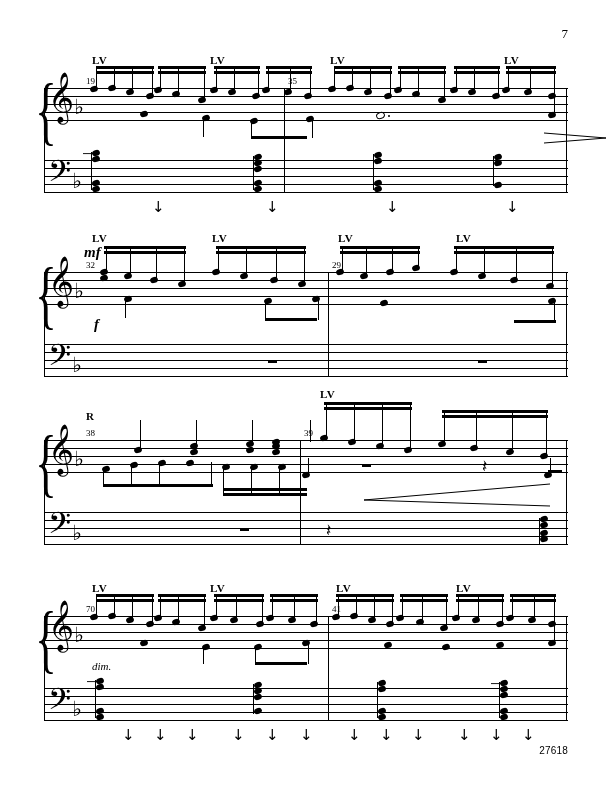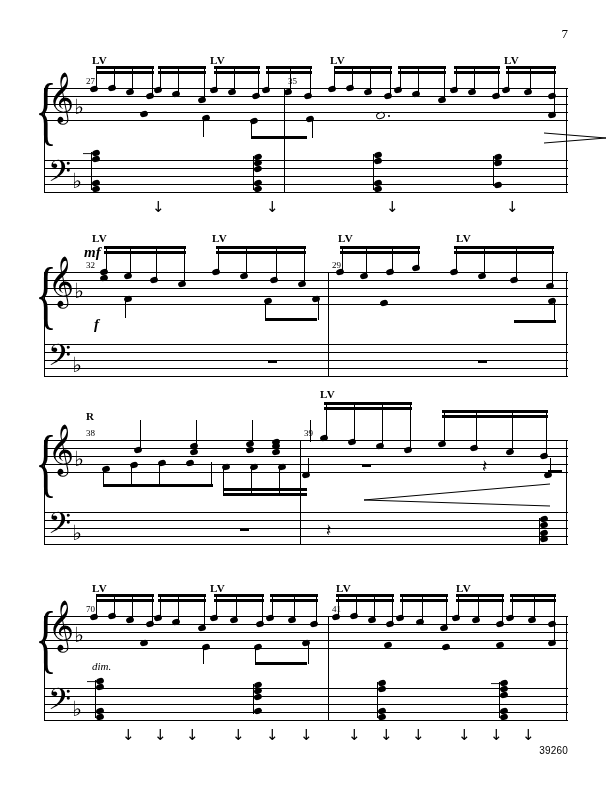--- a/index.html
+++ b/index.html
@@ -192,21 +192,21 @@
     font-weight: bold;
     font-size: 11px;
   }
 </style>
 </head>
 <body>
 
 <div class="page">
 
   <div class="page-number">7</div>
-  <div class="plate-number">39260</div>
+  <div class="plate-number">27618</div>
 
   <div class="system" style="top:88px;height:110px;">
     <div class="brace" style="top:-6px;">{</div>
 
     <div class="staff" style="top:0px;">
       <div class="line"></div>
       <div class="line"></div>
       <div class="line"></div>
       <div class="line"></div>
       <div class="line"></div>
@@ -222,21 +222,21 @@
 
     <div class="barline" style="left:0px;top:0px;height:104px;"></div>
     <div class="barline" style="left:240px;top:0px;height:104px;"></div>
     <div class="barline" style="left:522px;top:0px;height:104px;"></div>
 
     <div class="clef treble" style="left:4px;">𝄞</div>
     <div class="keysig" style="left:30px;top:9px;">♭</div>
     <div class="clef bass" style="left:4px;top:69px;">𝄢</div>
     <div class="keysig" style="left:28px;top:83px;">♭</div>
 
-    <div class="measnum" style="left:42px;top:-12px;">27</div>
+    <div class="measnum" style="left:42px;top:-12px;">19</div>
     <div class="measnum" style="left:244px;top:-12px;">35</div>
 
     <div class="lv" style="left:48px;top:-34px;">LV</div>
     <div class="lv" style="left:166px;top:-34px;">LV</div>
     <div class="lv" style="left:286px;top:-34px;">LV</div>
     <div class="lv" style="left:460px;top:-34px;">LV</div>
 
     <div class="beam" style="left:52px;top:-22px;width:58px;"></div>
     <div class="beam" style="left:52px;top:-17px;width:58px;"></div>
     <div class="beam" style="left:114px;top:-22px;width:48px;"></div>

